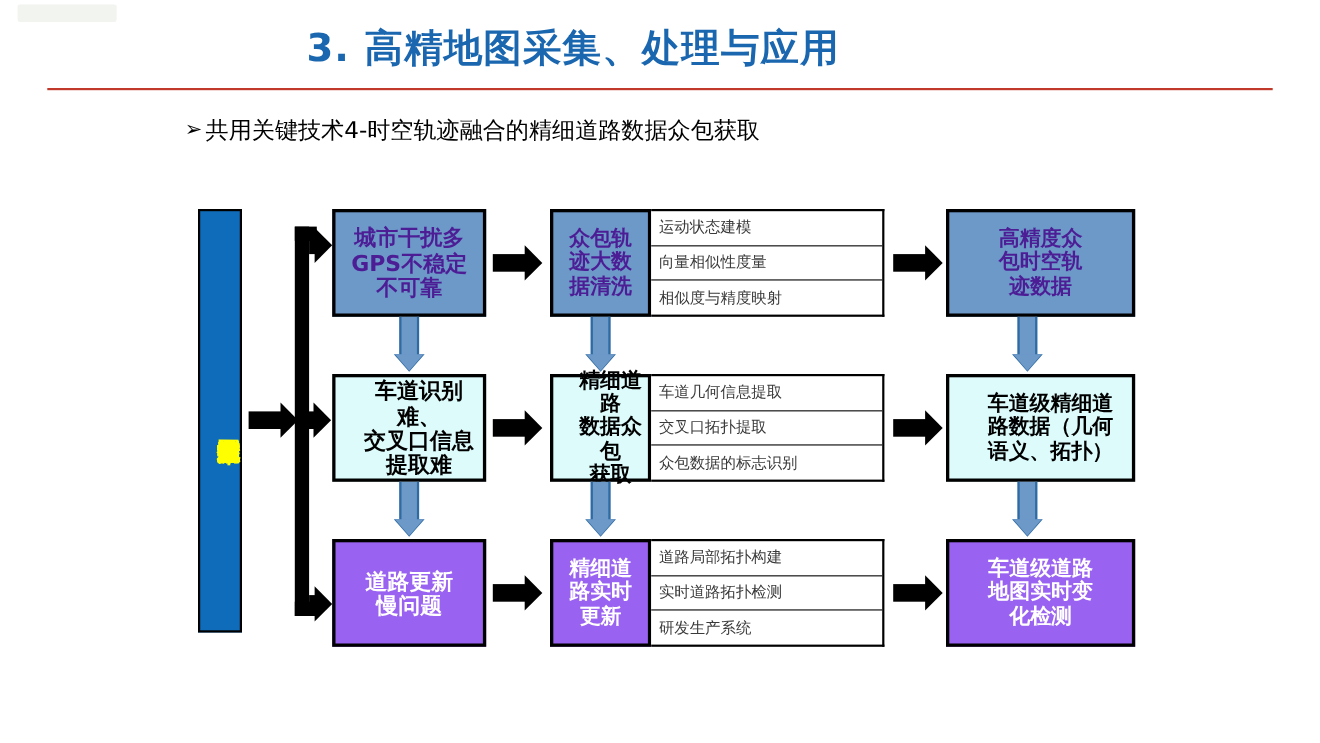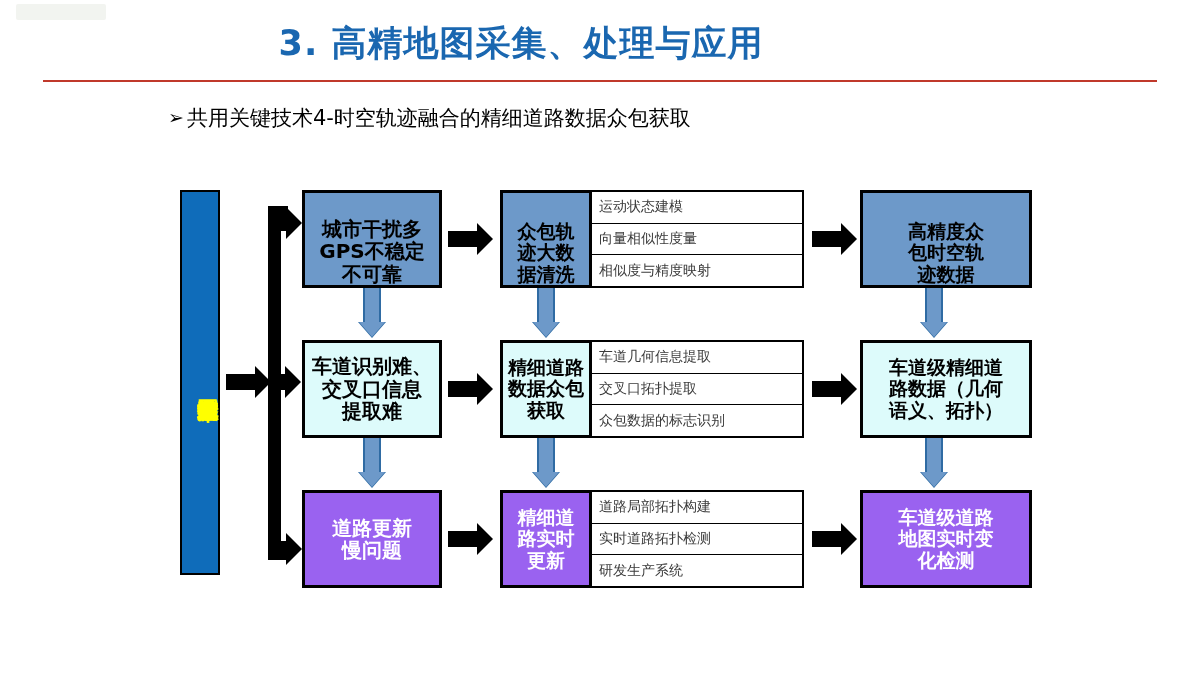--- a/index.html
+++ b/index.html
@@ -50,33 +50,33 @@
                   display:block;height:440px;}
 
   
   .node{
     position:absolute;box-sizing:border-box;border:3px solid #000000;
     display:flex;align-items:center;justify-content:center;text-align:center;
     font-family:"DejaVu Sans","Liberation Sans",sans-serif;
     font-weight:bold;line-height:1.12;
   }
   .node .lines{padding:0 2px;}
-  .blue{background:#6d99c9;color:#000000;align-items:flex-end;}
+  .blue{background:#6d99c9;color:#4c1d95;}
   .cyan{background:#ddfbfb;color:#000000;}
   .purple{background:#9a62f0;color:#ffffff;}
 
   
   .c1{left:302px;width:140px;height:98px;font-size:20px;}
   
   .c2{left:500px;width:92px;height:98px;font-size:19px;}
   
   .c4{left:860px;width:172px;height:98px;font-size:19px;}
 
   .r1{top:190px;}
-  .r2{top:340px;}
+  .r2{top:340px;padding-left:18px;}
   .r3{top:490px;}
 
   
   .sublist{
     position:absolute;left:592px;width:212px;height:98px;box-sizing:border-box;
     border:2px solid #000000;border-left:none;background:#ffffff;
     display:flex;flex-direction:column;
   }
   .subitem{
     flex:1 1 0;box-sizing:border-box;border-bottom:1px solid #000000;

